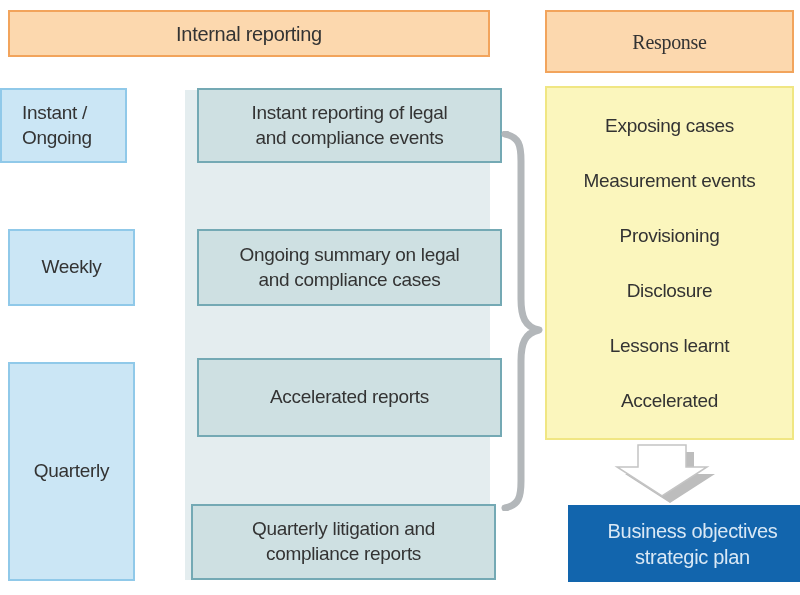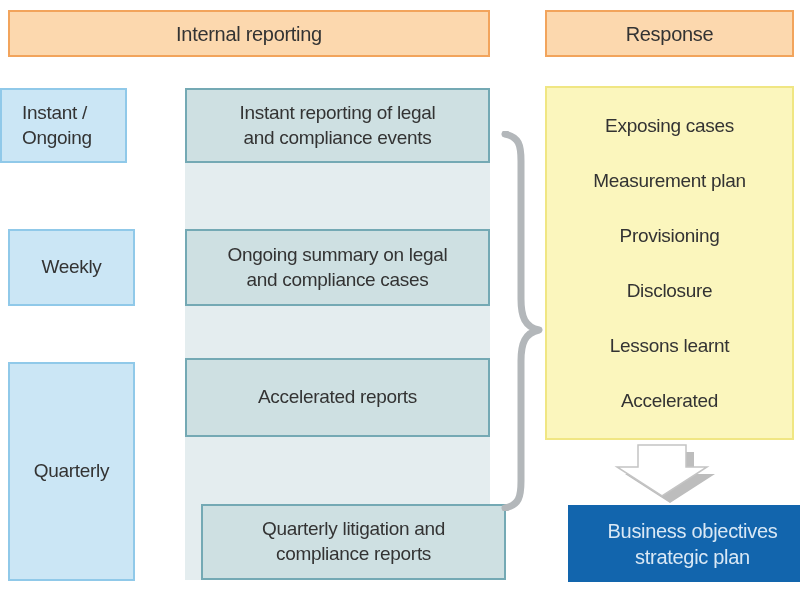--- a/index.html
+++ b/index.html
@@ -36,20 +36,21 @@
   }
   .freq.left-align { justify-content: flex-start; text-align: left; padding-left: 20px; }
   .track {
     position: absolute;
     background: #e4edef;
   }
   .report {
     background: #cee0e2;
     border: 2px solid #74a9b4;
     font-size: 19px;
+    margin-left: 12px;
   }
   .response-panel {
     position: absolute;
     box-sizing: border-box;
     background: #fbf6bd;
     border: 2px solid #f0e683;
     display: flex;
     flex-direction: column;
     justify-content: space-around;
     align-items: center;
@@ -65,44 +66,44 @@
     font-size: 20px;
   }
   .connector { position: absolute; }
 </style>
 </head>
 <body>
 
 <div class="canvas">
 
   <div class="box header" style="left:8px; top:10px; width:482px; height:47px;">Internal reporting</div>
-  <div class="box header" style="left:545px; top:10px; width:249px; height:47px;">Response</div>
+  <div class="box header" style="left:545px; top:10px; width:249px; height:63px;font-family:Liberation Serif, serif;">Response</div>
 
   <div class="box freq left-align" style="left:0; top:88px; width:127px; height:75px;">Instant /
 Ongoing</div>
   <div class="box freq" style="left:8px; top:362px; width:127px; height:219px;">Quarterly</div>
   <div class="box freq" style="left:8px; top:229px; width:127px; height:77px;">Weekly</div>
 
   <div class="track" style="left:185px; top:90px; width:305px; height:490px;"></div>
   <div class="box report" style="left:185px; top:88px; width:305px; height:75px;">Instant reporting of legal
 and compliance events</div>
   <div class="box report" style="left:185px; top:229px; width:305px; height:77px;">Ongoing summary on legal
 and compliance cases</div>
   <div class="box report" style="left:185px; top:358px; width:305px; height:79px;">Accelerated reports</div>
-  <div class="box report" style="left:201px; top:504px; width:305px; height:76px;">Quarterly litigation and
+  <div class="box report" style="left:179px; top:504px; width:305px; height:76px;">Quarterly litigation and
 compliance reports</div>
 
   <svg class="connector" style="left:497px; top:131px;" width="48" height="380" viewBox="0 0 48 380" aria-hidden="true">
     <path d="M 8 3 C 22 6, 24 14, 24 30 L 24 168 C 24 186, 28 196, 42 199
              C 28 202, 24 212, 24 230 L 24 350 C 24 366, 22 374, 8 377" fill="none" stroke="#b3b7ba" stroke-width="7" stroke-linecap="round" stroke-linejoin="round"></path>
   </svg>
 
   <div class="response-panel" style="left:545px; top:86px; width:249px; height:354px;">
     <div class="response-item">Exposing cases</div>
-    <div class="response-item">Measurement plan</div>
+    <div class="response-item">Measurement events</div>
     <div class="response-item">Provisioning</div>
     <div class="response-item">Disclosure</div>
     <div class="response-item">Lessons learnt</div>
     <div class="response-item">Accelerated</div>
   </div>
 
   <svg class="connector" style="left:612px; top:444px;" width="108" height="62" viewBox="0 0 108 62" aria-hidden="true">
     <path d="M 26 1 L 74 1 L 74 23 L 95 23 L 50 52 L 5 23 L 26 23 Z" transform="translate(8,7)" fill="#bdbdbd"></path>
     <path d="M 26 1 L 74 1 L 74 23 L 95 23 L 50 52 L 5 23 L 26 23 Z" fill="#ffffff" stroke="#c4c4c4" stroke-width="1.5" stroke-linejoin="miter"></path>
   </svg>

